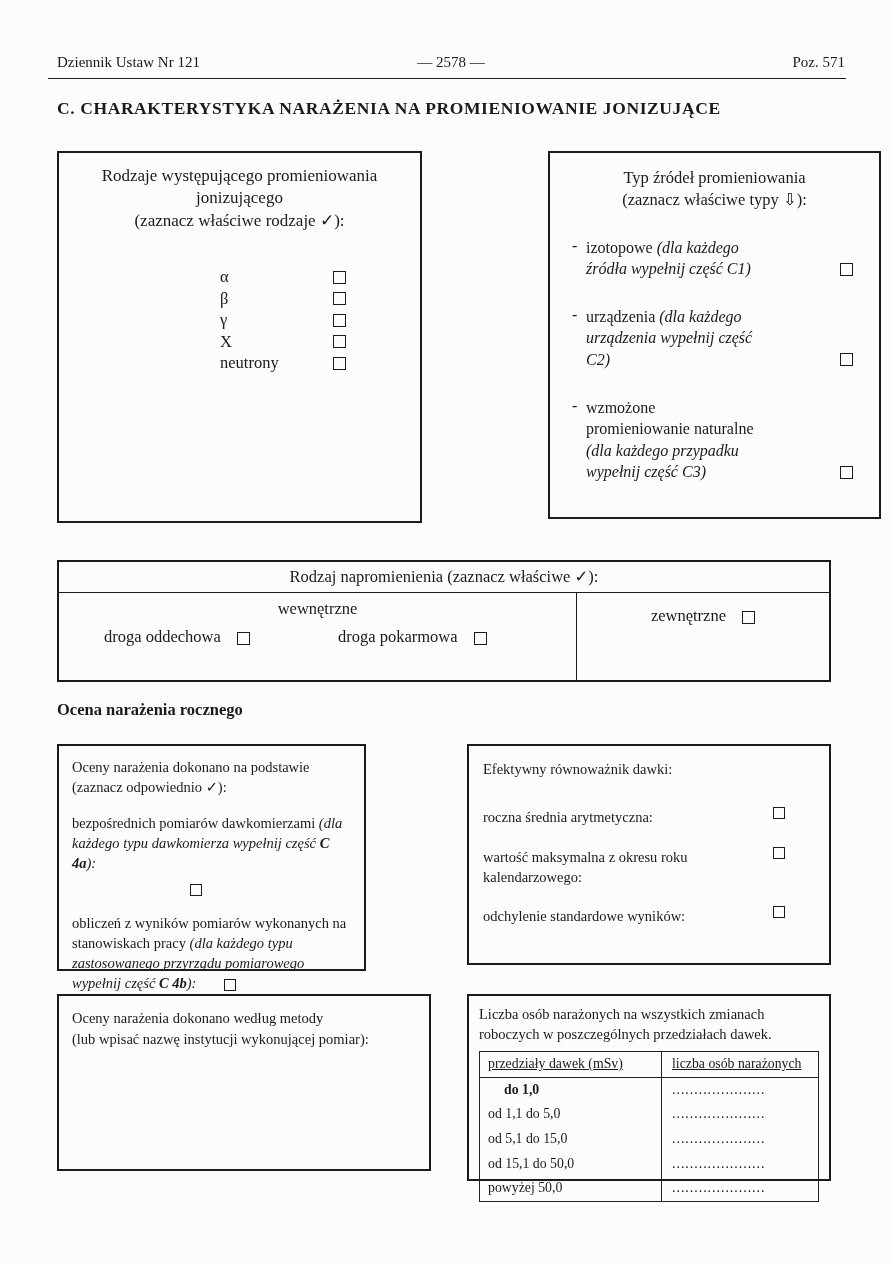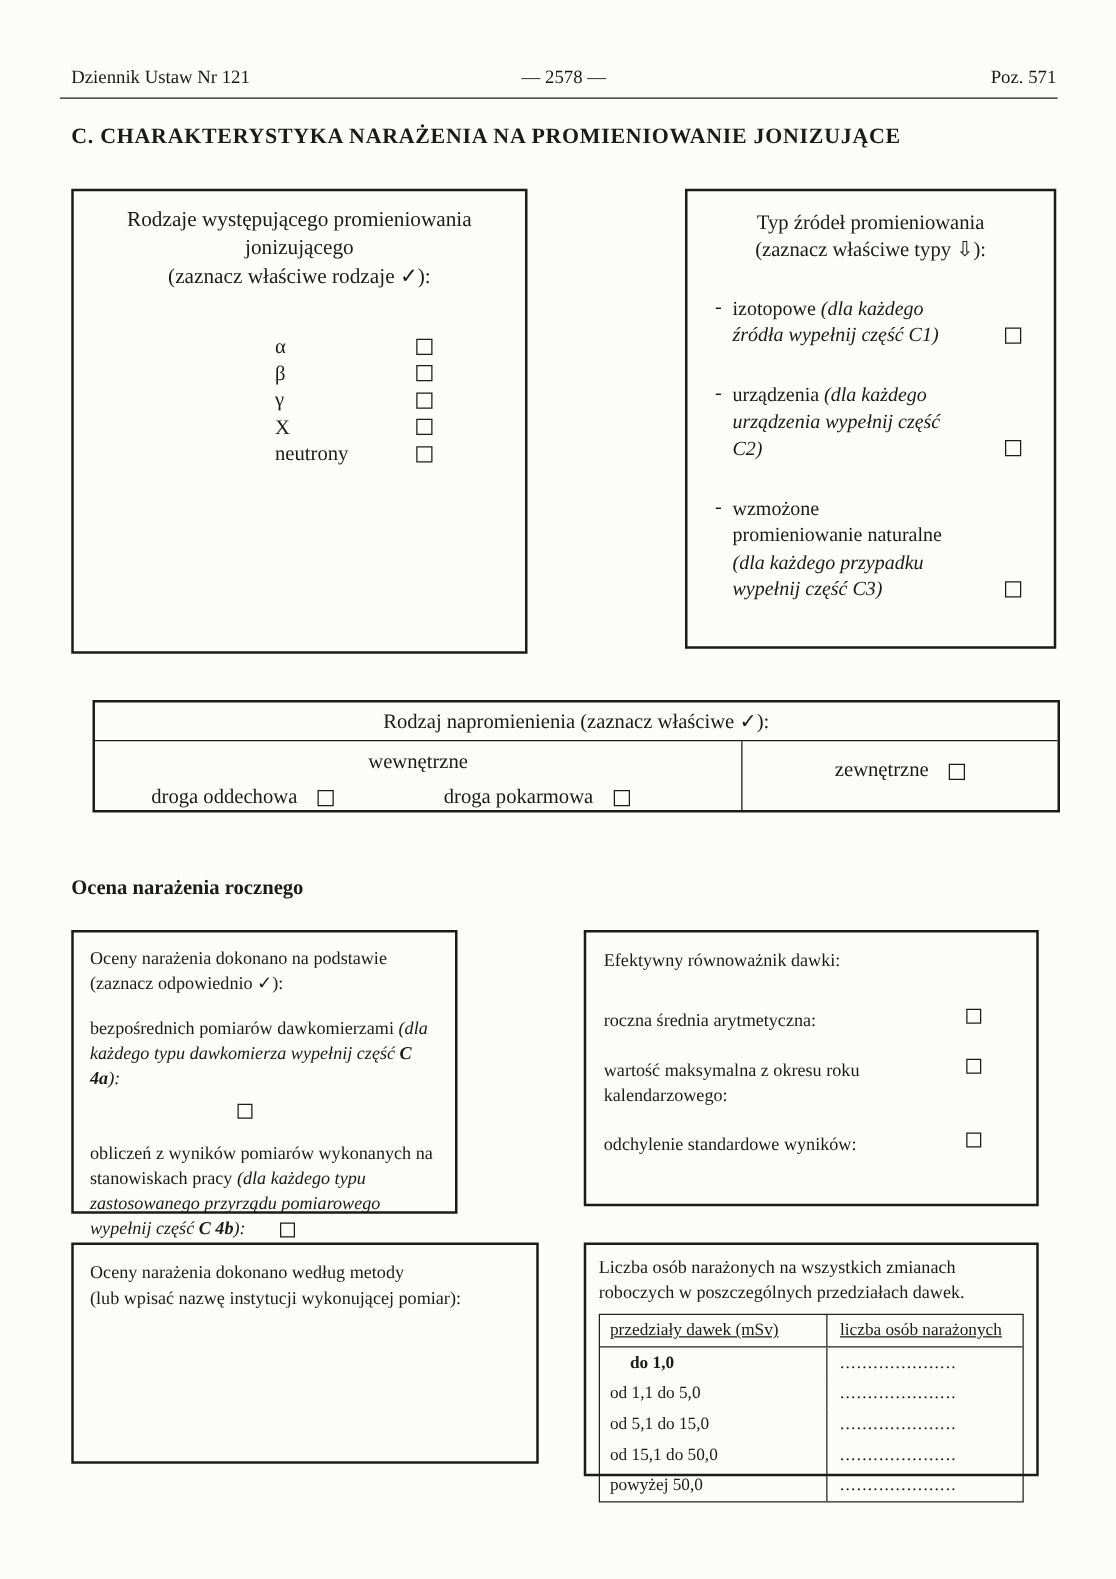--- a/index.html
+++ b/index.html
@@ -23,31 +23,31 @@
   .checkbox.sm { width:12px; height:12px; border-width:1.4px; }
 
   
   .box { position:absolute; border:2px solid #1b1b1b; background:transparent; }
   .box-radiation { left:57px; top:151px; width:365px; height:372px; }
   .box-title { text-align:center; padding-top:12px; font-size:17px; line-height:1.32; }
   .rad-list { margin:34px 0 0 161px; width:126px; }
   .rad-row { display:flex; justify-content:space-between; align-items:center; height:21.5px; font-size:16.5px; }
 
   
-  .box-sources { left:548px; top:151px; width:297px; height:368px; padding:12px 16px; }
+  .box-sources { left:548px; top:151px; width:333px; height:368px; padding:12px 16px; }
   .box-sources .box-title { padding-top:2px; font-size:16.5px; }
   .src-items { margin-top:26px; padding-left:6px; }
   .src-item { display:flex; margin-bottom:26px; }
   .src-dash { width:14px; font-size:16px; }
   .src-text { width:174px; font-size:16px; line-height:1.35; }
   .src-spacer { flex:1; }
   .src-cb { align-self:flex-end; padding-bottom:3px; margin-right:10px; }
 
   
-  .irr-table { position:absolute; left:74px; top:560px; width:774px; height:90px; border:2px solid #1b1b1b; }
+  .irr-table { position:absolute; left:57px; top:560px; width:774px; height:122px; border:2px solid #1b1b1b; }
   .irr-header { height:31px; display:flex; align-items:center; justify-content:center; border-bottom:1.5px solid #1b1b1b; font-size:16.5px; }
   .irr-body { display:flex; height:calc(100% - 31px);justify-content:center; }
   .irr-left { width:518px; border-right:1.5px solid #1b1b1b; }
   .irr-internal { text-align:center; margin-top:6px; font-size:16.5px; }
   .irr-routes { display:flex; margin-top:8px; padding-left:45px; gap:88px; font-size:16.5px; }
   .irr-route .checkbox { margin-left:12px; }
   .irr-right { flex:1; text-align:center; padding-top:13px; font-size:16.5px; }
   .irr-right .checkbox { margin-left:12px; }
 
   .section-heading { position:absolute; left:57px; top:700px; font-size:16.5px; font-weight:bold; }

